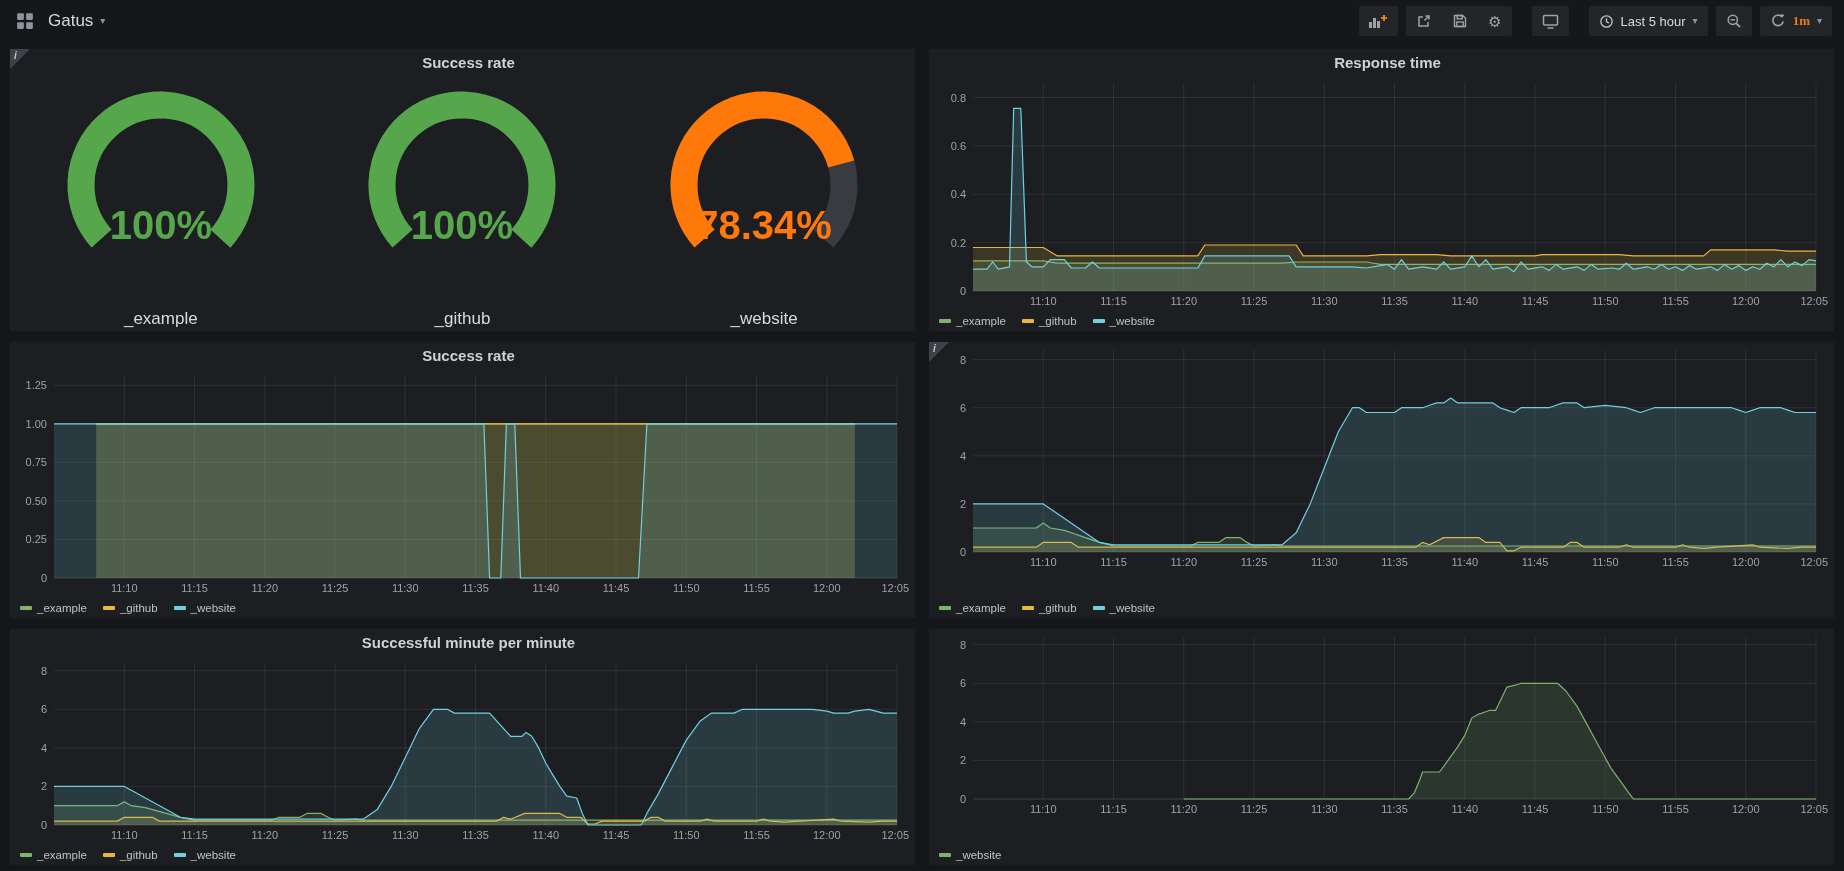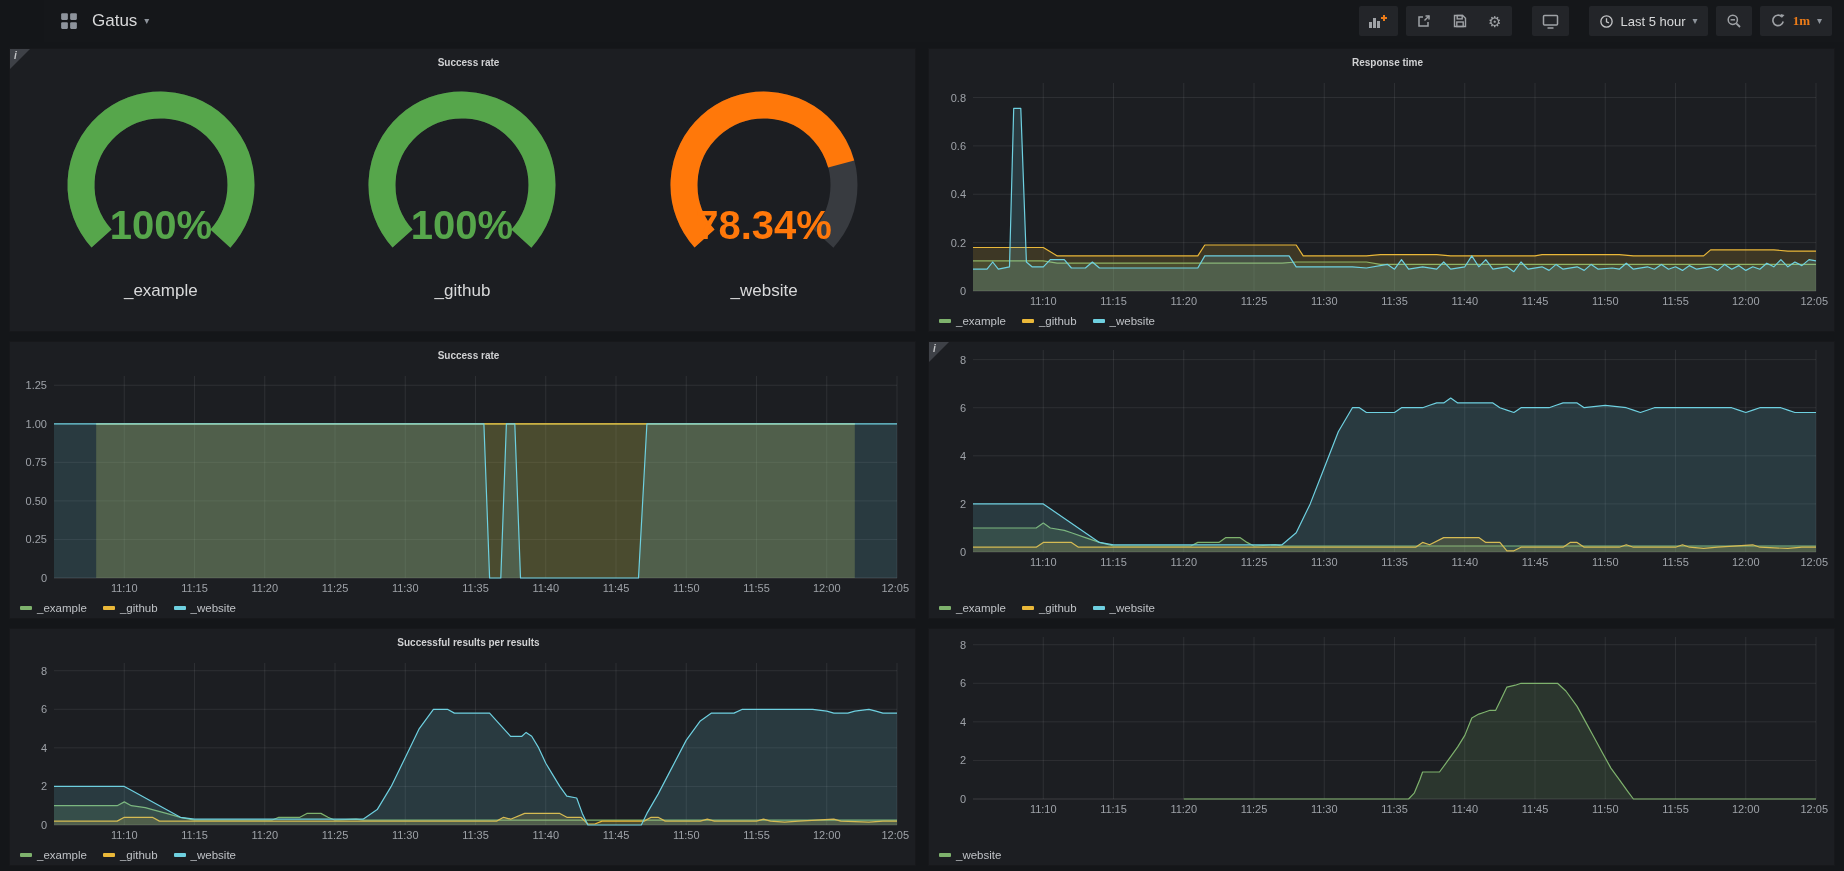--- a/index.html
+++ b/index.html
@@ -4,49 +4,49 @@
 <style>
   * { box-sizing: border-box; margin: 0; padding: 0; }
   html,body { width:1844px; height:871px; overflow:hidden; }
   body {
     background:#141619;
     font-family:"Liberation Sans", sans-serif;
     color:#d8d9da;
   }
   
   .navbar{ height:42px; display:flex; align-items:center; justify-content:space-between;
-           padding:4px 12px; background:#15171a;margin-left:44px; }
+           padding:4px 12px; background:#15171a; }
   .nav-left{ display:flex; align-items:center; gap:10px; }
   .grid-btn{ background:none; border:none; cursor:pointer; display:flex; padding:4px; }
   .dash-title{ display:flex; align-items:center; gap:7px; font-size:17px; color:#d8d9da; cursor:pointer; }
   .caret{ font-size:10px; color:#8e949c; line-height:1; }
   .nav-right{ display:flex; align-items:center; gap:8px; }
   .nv, .nv-group{ background:#232529; border-radius:2px; }
   .nv{ height:30px; border:none; display:flex; align-items:center; gap:7px;
        padding:0 10px; color:#d8d9da; font-size:13px; cursor:pointer; }
   .nv-group{ display:flex; }
   .nv-group .nv{ background:transparent; }
   .nv svg{ display:block; }
   .sp-l{ margin-left:12px; }
   .refresh-label{ color:#EB7B18; font-weight:bold;font-family:Liberation Serif, serif; }
   .icon-glyph{ font-size:15px; color:#9fa2a6; line-height:1; }
   
   .dash{ padding:6px 9px 0 9px; display:grid; grid-template-columns:1fr 1fr;
          grid-template-rows:284px 278px 238px; gap:9px 12px; }
   .panel{ background:#1c1e22; border:1px solid #17181b; position:relative;
           display:flex; flex-direction:column; overflow:hidden; }
   .panel-header{ height:26px; flex:0 0 26px; display:flex; align-items:center; justify-content:center;
-                 font-size:10px; font-weight:bold; color:#d0d1d3; cursor:pointer;padding-left:12px; }
+                 font-size:15px; font-weight:bold; color:#d0d1d3; cursor:pointer;padding-left:12px; }
   .info-corner{ position:absolute; top:0; left:0; width:0; height:0; z-index:2;
                 border-top:20px solid #3e4147; border-right:20px solid transparent; cursor:pointer; }
   .info-corner span{ position:absolute; top:-19px; left:4px; font-size:10px; font-weight:bold;
                      font-style:italic; color:#c3c4c6; }
   
   .gauges-row{ flex:1; display:flex; align-items:flex-start; justify-content:space-around; padding-top:12px; }
-  .gauge{ display:flex; flex-direction:column; align-items:center; width:33%; }
+  .gauge{ display:flex; flex-direction:column; align-items:center; width:33%;gap:28px; }
   .gauge-label{ font-size:17px; color:#d8d9da; margin-top:2px; }
   
   .chart-body{ flex:1; display:flex; flex-direction:column; min-height:0; padding:0 4px; }
   .chart-plot{ flex:1; min-height:0; position:relative; cursor:crosshair; }
   .chart-plot svg{ position:absolute; top:0; left:0; }
   .chart-legend{ flex:0 0 20px; display:flex; align-items:center; gap:16px; padding-left:6px; }
   .legend-item{ display:flex; align-items:center; gap:5px; font-size:11.5px; color:#bfc2c6; cursor:pointer; }
   .legend-swatch{ width:12px; height:4px; border-radius:1px; display:inline-block; }
   text{ font-family:"Liberation Sans", sans-serif; }
 </style>
@@ -361,21 +361,21 @@
           <div class="legend-item">
             <span class="legend-swatch" style="background: rgb(110, 208, 224);"></span>
             <span>_website</span>
           </div>
         </div>
     </div>
   </section>
 
   <section class="panel">
     <div class="panel-header">
-        <span>Successful results per results</span>
+        <span>Successful minute per minute</span>
       </div>
     <div class="chart-body">
       <div class="chart-plot">
           <svg width="897" height="190">
             <line x1="110.25" y1="8" x2="110.25" y2="170" stroke="rgba(255,255,255,0.08)"></line>
             <text x="110.25" y="184" text-anchor="middle" fill="#9ea2a8" font-size="11">11:10</text>
             <line x1="180.5" y1="8" x2="180.5" y2="170" stroke="rgba(255,255,255,0.08)"></line>
             <text x="180.5" y="184" text-anchor="middle" fill="#9ea2a8" font-size="11">11:15</text>
             <line x1="250.75" y1="8" x2="250.75" y2="170" stroke="rgba(255,255,255,0.08)"></line>
             <text x="250.75" y="184" text-anchor="middle" fill="#9ea2a8" font-size="11">11:20</text>

